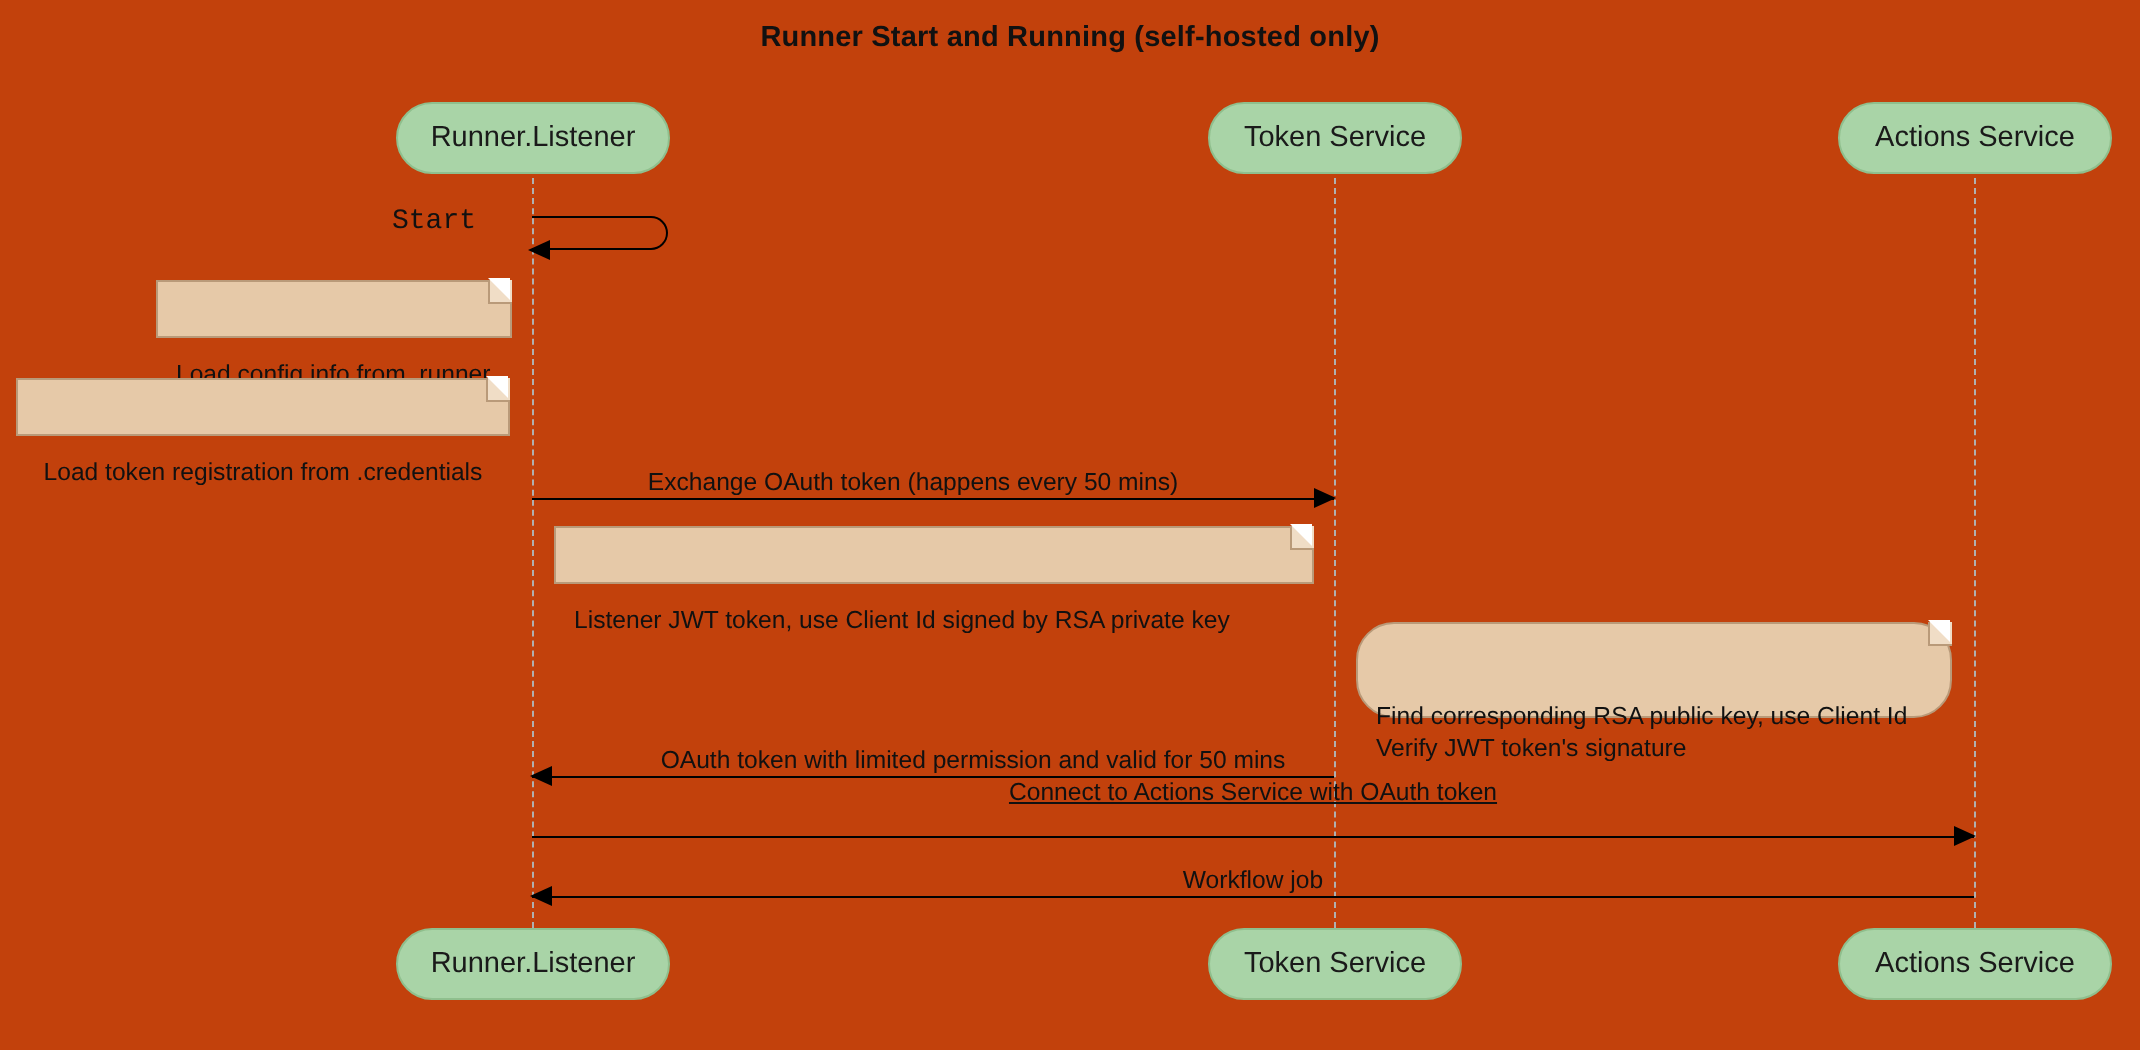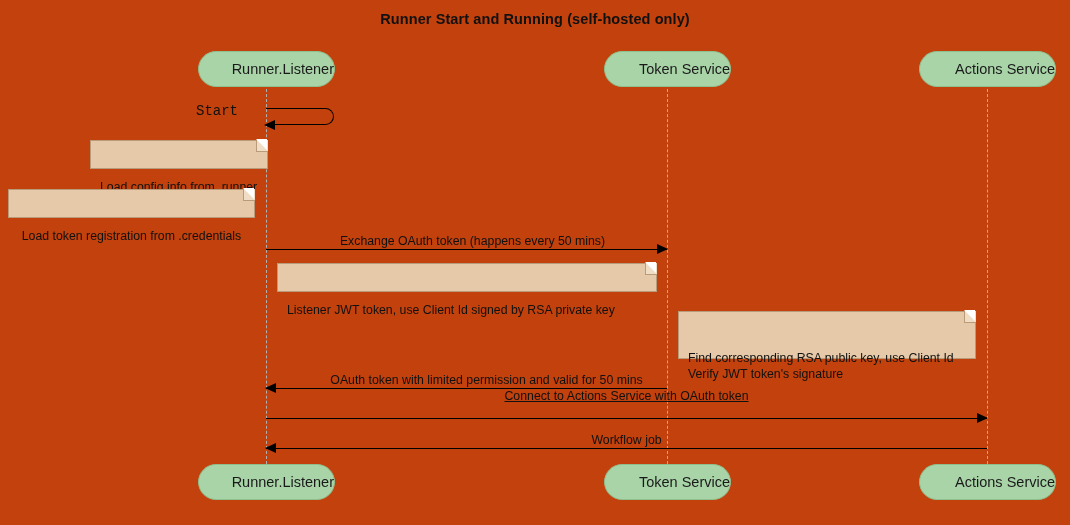--- a/index.html
+++ b/index.html
@@ -43,21 +43,21 @@
 
   
   .participant {
     position: absolute;
     height: 36px;
     border-radius: 18px;
     background: #a9d4a7;
     border: 1px solid #8fbf8d;
     display: flex;
     align-items: center;
-    justify-content: flex-end;
+    justify-content: center;
     box-sizing: border-box;
     color: #1a1a1a;
     font-size: 14.5px;
     white-space: nowrap;
   }
 
   
   .note {
     position: absolute;
     background: #e6c9a8;
@@ -169,40 +169,40 @@
     <span>Token Service</span>
   </div>
   <div class="participant" style="left:919px; top:464px; width:137px;">
     <span>Actions Service</span>
   </div>
 
   <div class="self-label" style="left:170px; top:103px; width:68px;">Start</div>
   <div class="self-loop" style="left:266px; top:108px; width:68px; height:17px;"></div>
   <div class="arrow-head left" style="left:264px; top:120px;"></div>
 
-  <div class="note" style="left:90px; top:140px; width:178px; height:29px;">
+  <div class="note" style="left:78px; top:140px; width:178px; height:29px;">
     <span class="fold"></span>
     <span class="note-text">Load config info from .runner</span>
   </div>
 
   <div class="note" style="left:8px; top:189px; width:247px; height:29px;text-align:center;">
     <span class="fold"></span>
     <span class="note-text">Load token registration from .credentials</span>
   </div>
 
-  <div class="msg-label" style="left:272px; top:234px; width:401px;text-align:center;">Exchange OAuth token (happens every 50 mins)</div>
+  <div class="msg-label" style="left:256px; top:234px; width:401px;text-align:center;">Exchange OAuth token (happens every 50 mins)</div>
   <div class="msg-line" style="left:266px; top:249px; width:401px;"></div>
   <div class="arrow-head right" style="left:657px; top:244px;"></div>
 
   <div class="note" style="left:277px; top:263px; width:380px; height:29px;">
     <span class="fold"></span>
     <span class="note-text">Listener JWT token, use Client Id signed by RSA private key</span>
   </div>
 
-  <div class="note" style="left:678px; top:311px; width:298px; height:48px;">
+  <div class="note" style="left:678px; top:311px; width:298px; height:48px;border-radius:19px;">
     <span class="fold"></span>
     <span class="note-text">Find corresponding RSA public key, use Client Id
 Verify JWT token's signature</span>
   </div>
 
   <div class="msg-label" style="left:266px; top:373px; width:401px;margin-left:20px;">OAuth token with limited permission and valid for 50 mins</div>
   <div class="msg-line" style="left:266px; top:388px; width:401px;"></div>
   <div class="arrow-head left" style="left:265px; top:383px;"></div>
 
   <div class="msg-label" style="left:266px; top:389px; width:721px;text-decoration:underline;">Connect to Actions Service with OAuth token</div>

